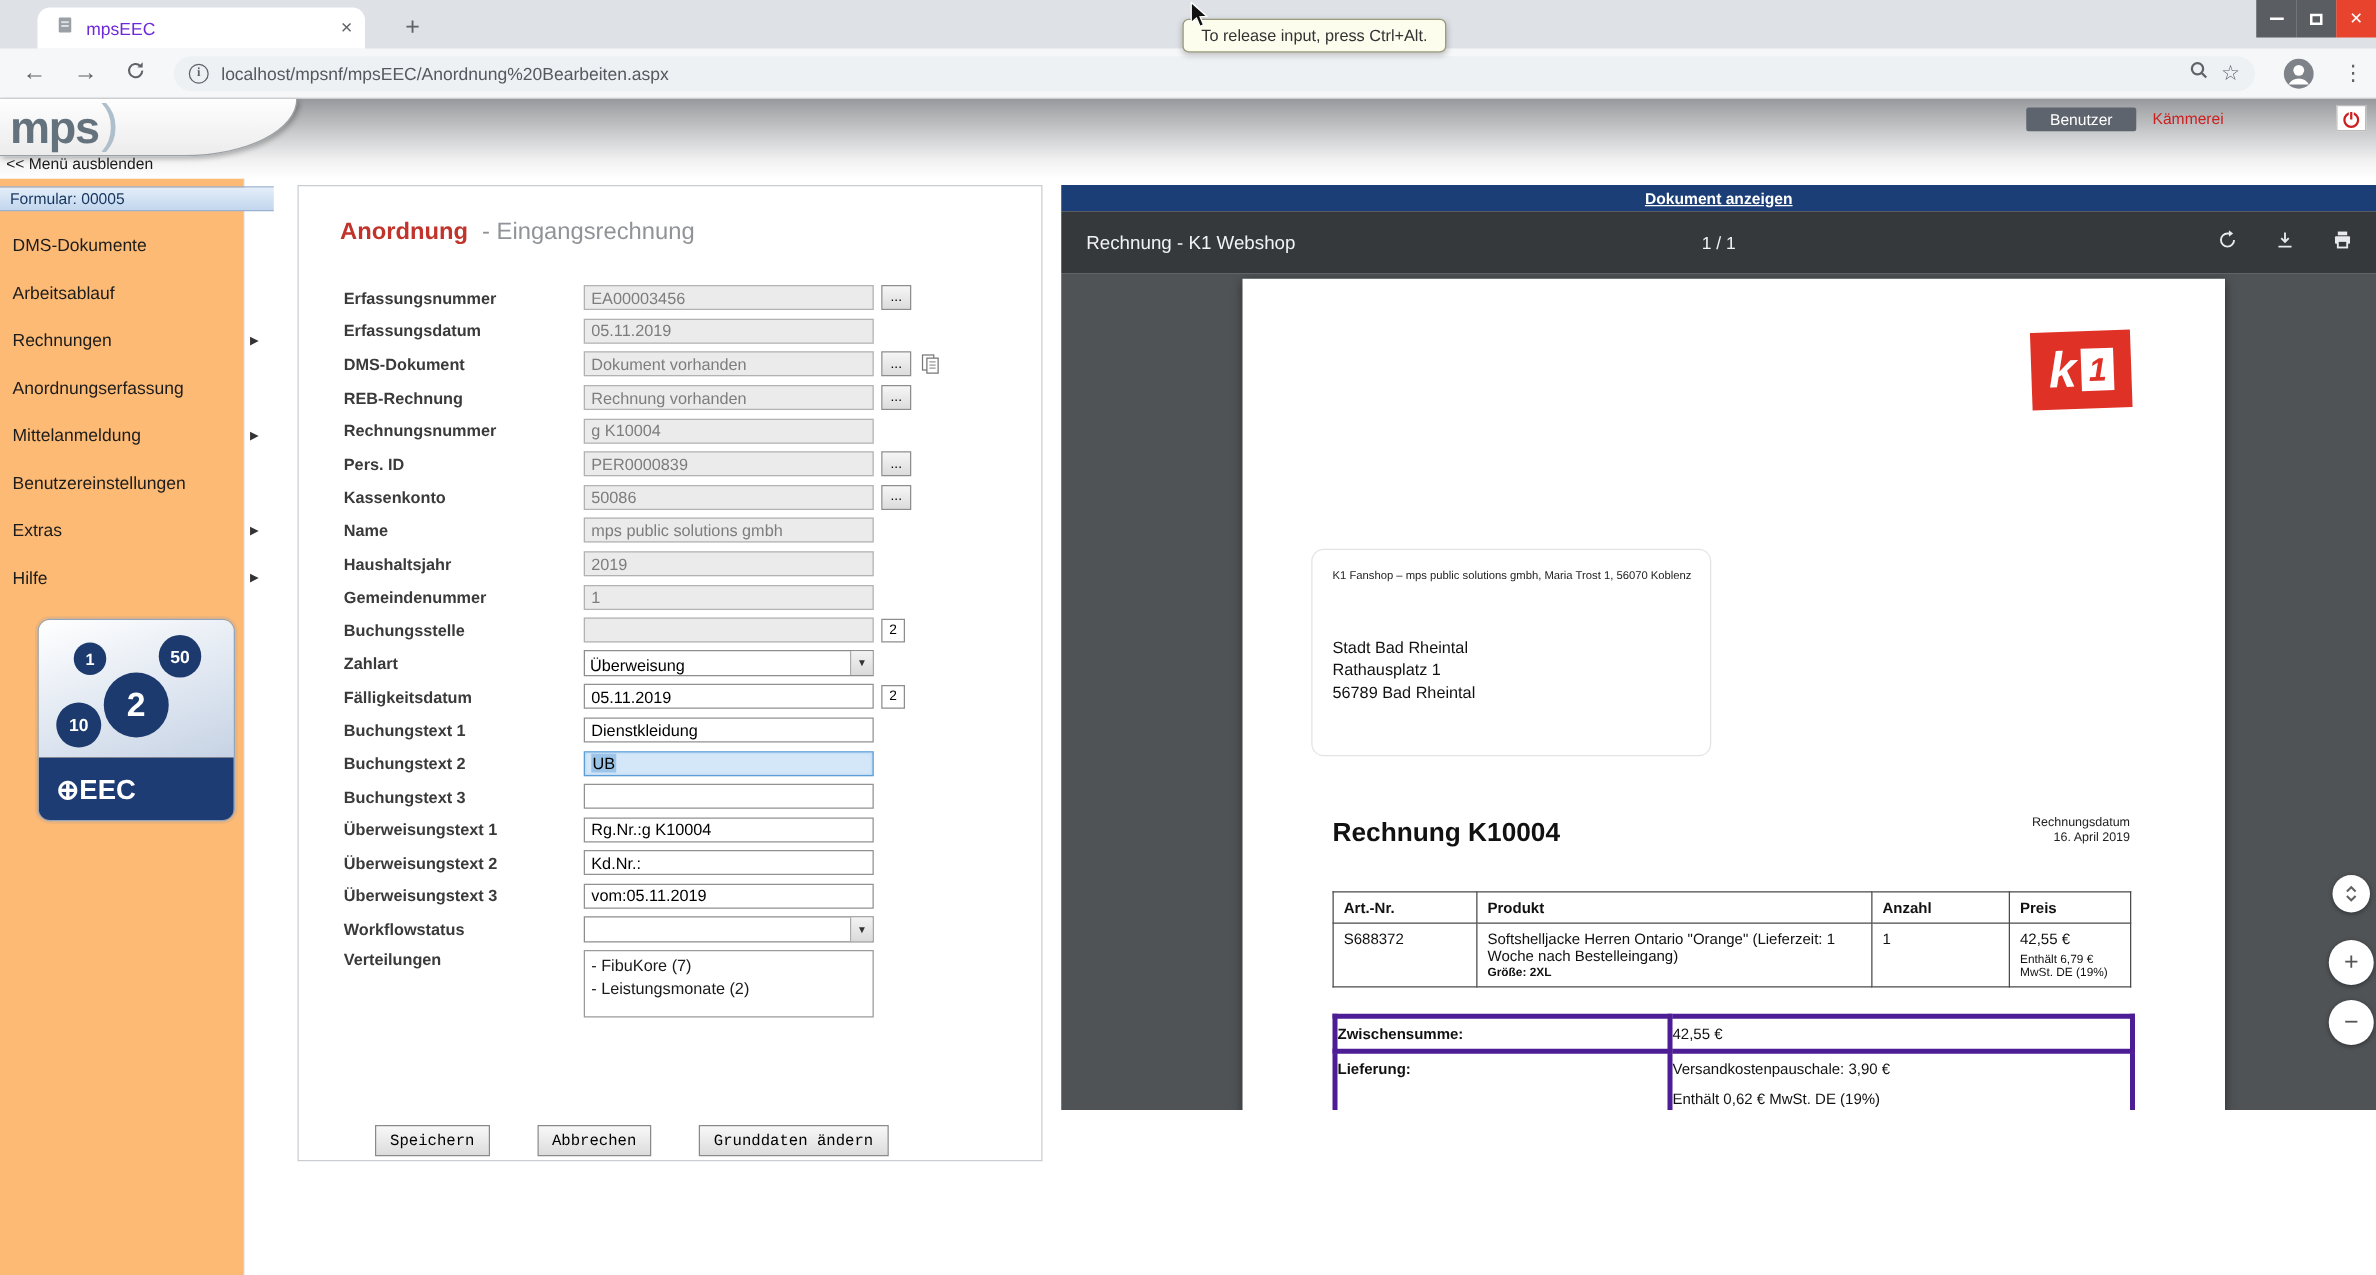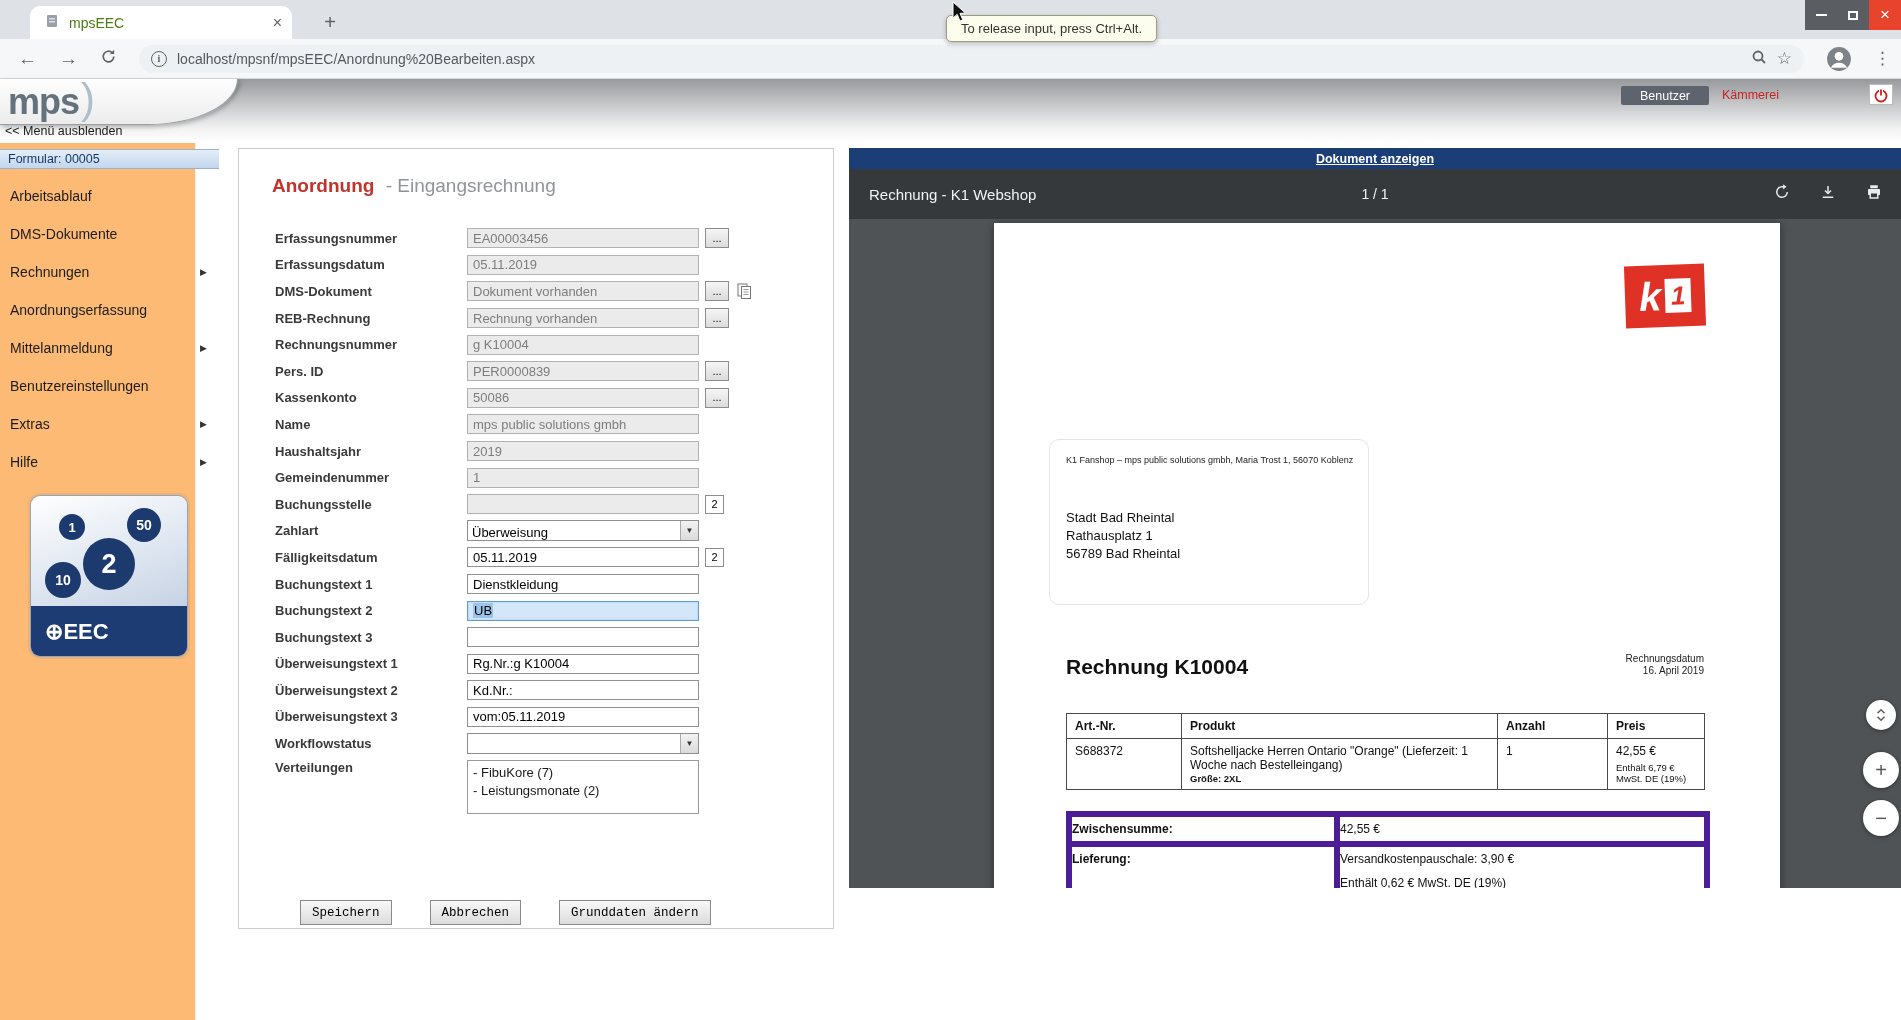--- a/index.html
+++ b/index.html
@@ -4,21 +4,21 @@
 <style>
   * { margin:0; padding:0; box-sizing:border-box; }
   html,body { width:1901px; height:1020px; overflow:hidden; background:#fff;
               font-family:"Liberation Sans", sans-serif; }
   #screen { position:relative; width:1901px; height:1020px; background:#fff; overflow:hidden; }
 
   
   .tabstrip { position:absolute; left:0; top:0; width:1901px; height:39px; background:#dee1e6; }
   .tab { position:absolute; left:30px; top:6px; width:262px; height:33px; background:#fff;
          border-radius:10px 10px 0 0; display:flex; align-items:center; padding:0 10px 0 14px; }
-  .tab-title { font-size:14px; color:#4d7c0f; flex:1; margin-left:9px; white-space:nowrap; overflow:hidden; }
+  .tab-title { font-size:14px; color:#6d28d9; flex:1; margin-left:9px; white-space:nowrap; overflow:hidden; }
   .tab-close { color:#5f6368; font-size:16px; line-height:1; cursor:pointer; }
   .newtab { position:absolute; left:316px; top:8px; width:28px; height:28px; border-radius:50%;
             display:flex; align-items:center; justify-content:center; font-size:20px; color:#5f6368; }
   .wincontrols { position:absolute; right:0; top:0; display:flex; }
   .wc { width:32px; height:30px; display:flex; align-items:center; justify-content:center; }
   .wc.min, .wc.max { background:#5a5e62; }
   .wc .dash { width:11px; height:2px; background:#fff; }
   .wc .sq { width:10px; height:9px; border:2px solid #fff; }
   .wc.close { background:#e8432d; color:#fff; font-size:17px; }
 
@@ -154,21 +154,21 @@
                color:#222; line-height:12px; }
   table.inv { position:absolute; left:72px; top:490px; width:638px; border-collapse:collapse;
               table-layout:fixed; font-size:12px; color:#111; }
   table.inv th, table.inv td { border:1px solid #4a4a4a; padding:5px 8px; text-align:left;
                                vertical-align:top; }
   table.inv th { font-weight:bold; }
   .size { display:block; font-size:9.5px; font-weight:bold; margin-top:1px; }
   .pnote { font-size:9.5px; margin-top:4px; line-height:11px; }
   table.tot { position:absolute; left:72px; top:588px; width:638px; border-collapse:collapse;
               table-layout:fixed; font-size:12px; color:#111; }
-  table.tot td { border:6px solid #4c1d95; padding:5px 0; vertical-align:top; }
+  table.tot td { border:4px solid #4c1d95; padding:5px 0; vertical-align:top; }
   td.b { font-weight:bold; }
   .l2 { margin-top:10px; }
 
   
   .fitbtn { position:absolute; left:1866px; top:700px; width:30px; height:30px; border-radius:50%;
             background:#fff; box-shadow:0 1px 4px rgba(0,0,0,.4); display:flex; align-items:center;
             justify-content:center; z-index:40; }
   .zoombtn { position:absolute; width:36px; height:36px; border-radius:50%; background:#fff;
              box-shadow:0 1px 4px rgba(0,0,0,.4); display:flex; align-items:center; justify-content:center;
              font-size:20px; color:#555; z-index:40; }
@@ -253,24 +253,24 @@
           <line x1="8" y1="1.5" x2="8" y2="8" stroke="#fff" stroke-width="4"></line>
           <line x1="8" y1="2.5" x2="8" y2="8.5" stroke="#cc1f1f" stroke-width="1.8"></line>
         </svg>
     </div>
   </div>
 
   <div class="sidebar">
     <div class="formbar">Formular: 00005</div>
     <div class="sitems">
       <div class="sitem">
+          <span class="sitem-label">DMS-Dokumente</span>
+        </div>
+      <div class="sitem">
           <span class="sitem-label">Arbeitsablauf</span>
-        </div>
-      <div class="sitem">
-          <span class="sitem-label">DMS-Dokumente</span>
         </div>
       <div class="sitem">
           <span class="sitem-label">Rechnungen</span>
           <span class="sarrow">▶</span>
         </div>
       <div class="sitem">
           <span class="sitem-label">Anordnungserfassung</span>
         </div>
       <div class="sitem">
           <span class="sitem-label">Mittelanmeldung</span>

